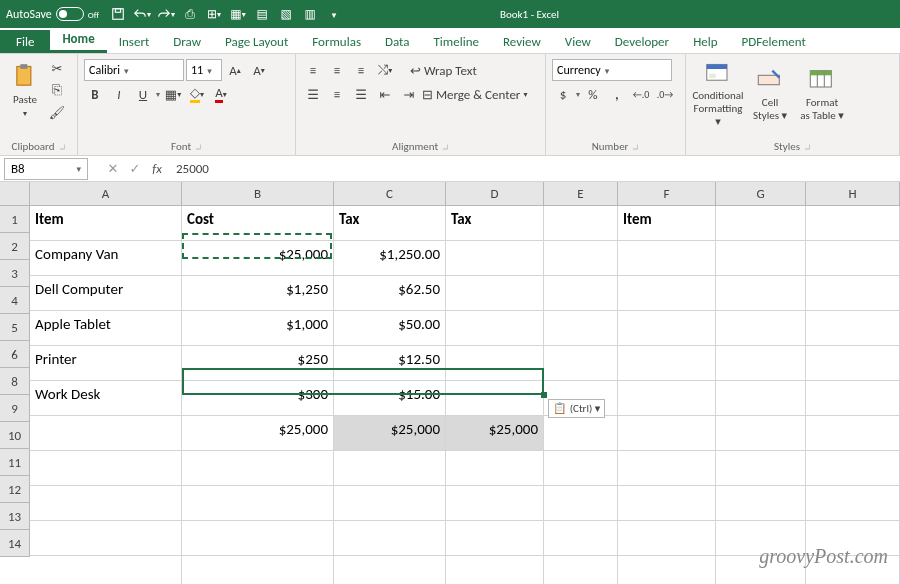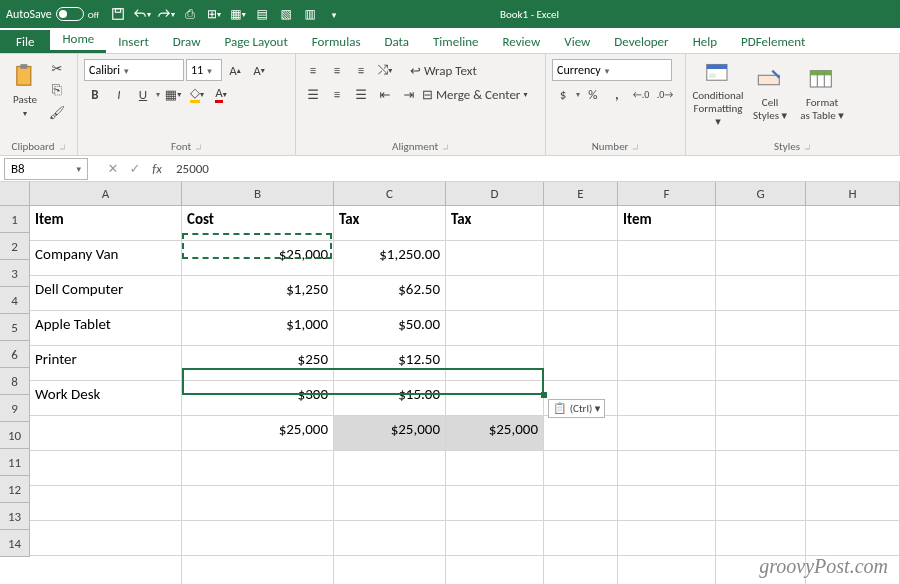--- a/index.html
+++ b/index.html
@@ -12,21 +12,21 @@
 .toggle::after { content: ""; position: absolute; width: 8px; height: 8px; background: #fff; border-radius: 50%; top: 2px; left: 2px; }
 .qat { display: flex; gap: 2px; }
 .qat-btn { width: 22px; height: 22px; display: flex; align-items: center; justify-content: center; color: #fff; cursor: pointer; }
 .qat-btn svg { width: 14px; height: 14px; }
 .app-title { flex: 1; text-align: center; font-size: 11px; }
 
 
 .ribtabs { height: 26px; background: #fff; border-bottom: 1px solid #d4d4d4; display: flex; align-items: end; font-size: 13px; }
 .ribtab { padding: 4px 12px; color: #217346; cursor: pointer; }
 .ribtab.file { background: #217346; color: #fff; padding: 4px 16px; }
-.ribtab.active { border-bottom: 3px solid #217346; color: #217346; font-weight: 400; }
+.ribtab.active { border-bottom: 3px solid #217346; color: #217346; font-weight: 700; }
 
 
 .ribbon { height: 102px; background: #f3f2f1; border-bottom: 1px solid #d4d4d4; display: flex; }
 .group { border-right: 1px solid #d4d4d4; padding: 4px 6px 2px 6px; display: flex; flex-direction: column; position: relative; }
 .group-label { text-align: center; font-size: 11px; color: #666; margin-top: auto; padding-top: 2px; }
 .group-label::after { content: "⌵"; font-size: 9px; margin-left: 4px; color: #888; transform: rotate(-45deg); display: inline-block; }
 .rrow { display: flex; align-items: center; gap: 2px; height: 24px; }
 .rbtn { min-width: 22px; height: 22px; display: flex; align-items: center; justify-content: center; cursor: pointer; font-size: 13px; color: #444; }
 .rsel { height: 22px; border: 1px solid #b5b5b5; background: #fff; font-size: 12px; padding: 0 4px; display: flex; align-items: center; }
 .rsel::after { content: "▾"; font-size: 9px; margin-left: 4px; color: #666; }
@@ -65,21 +65,21 @@
 
 
 .marquee { position: absolute; border: 2px dashed #217346; pointer-events: none; }
 
 .sel { position: absolute; border: 2px solid #217346; pointer-events: none; }
 .fill { position: absolute; width: 6px; height: 6px; background: #217346; }
 .pasted { background: #d9d9d9; }
 
 .pastetip { position: absolute; border: 1px solid #b5b5b5; background: #fff; font-size: 11px; padding: 2px 4px; display: flex; align-items: center; gap: 3px; color: #444; }
 
-.watermark { position: absolute; right: 12px; bottom: 6px; font-size: 20px; font-style: italic; color: #888; font-family: Georgia, serif; }
+.watermark { position: absolute; right: 12px; bottom: 16px; font-size: 20px; font-style: italic; color: #888; font-family: Georgia, serif; }
 
 .grid-wrapper { display: flex; flex-direction: column; }
 .grid-top { display: flex; }
 .grid-body { display: flex; }
 
 </style>
 </head>
 <body>
 
 <div class="titlebar">

